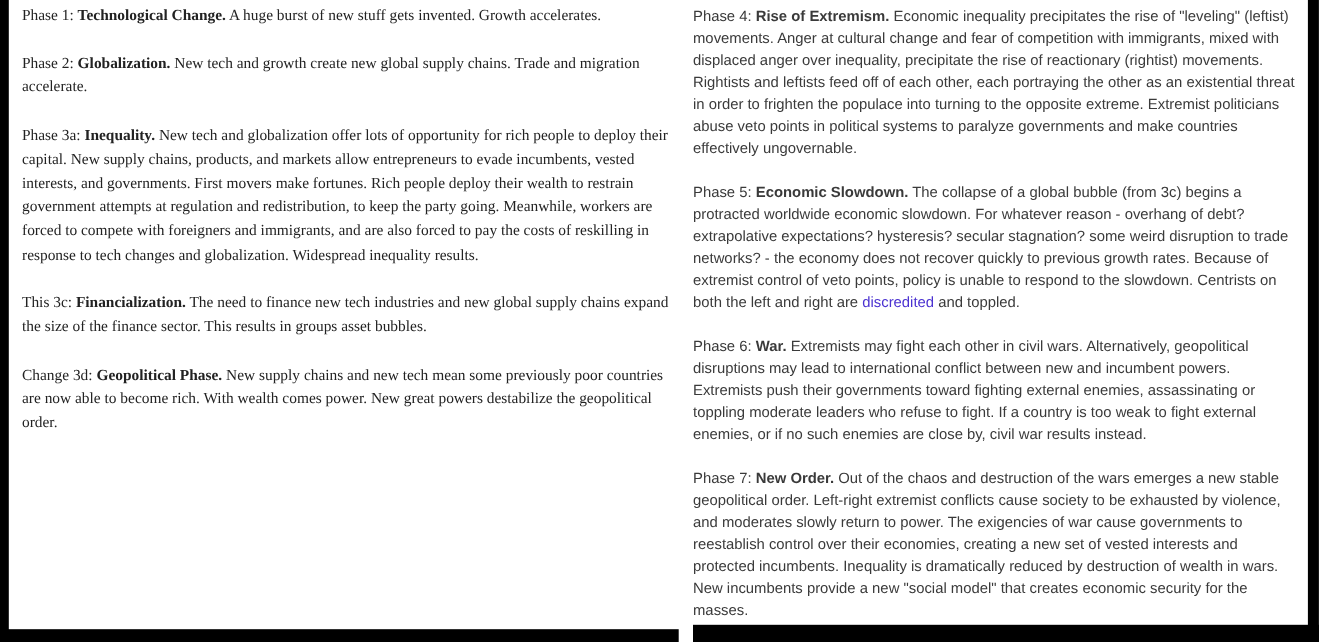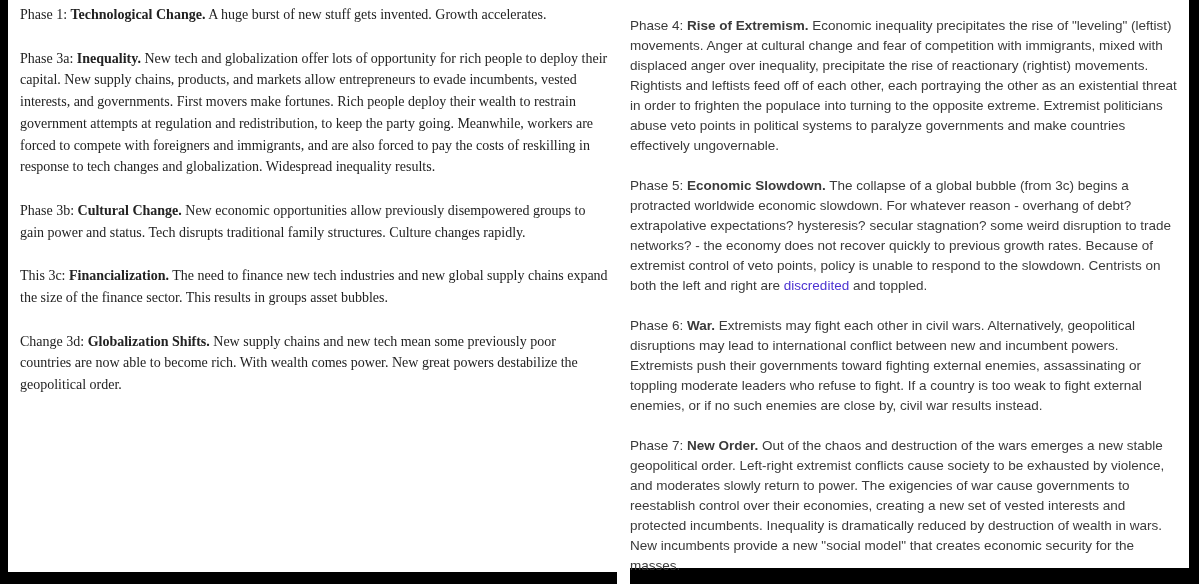--- a/index.html
+++ b/index.html
@@ -12,21 +12,21 @@
   }
   .border-bar { position: absolute; background: #000; }
   .border-left  { left: 0; top: 0; width: 8px;  height: 584px; }
   .border-right { right: 0; top: 0; width: 10px; height: 584px; }
   .bottom-bar-left  { left: 6px;  top: 572px; width: 611px; height: 12px; }
   .bottom-bar-right { left: 630px; top: 568px; width: 569px; height: 16px; }
 
   .col { position: absolute; }
   .col p { margin: 0; }
   .col-left  { left: 20px;  top: 4px; width: 588px; }
-  .col-right { left: 630px; top: 16px; width: 551px; }
+  .col-right { left: 630px; top: 5px; width: 551px; }
 
   .col-left  p.phase {
     font-size: 14px; line-height: 21.7px;
     color: #222222;
     margin-bottom: 22px;
     font-family: Liberation Serif, serif;
   }
   .col-right p.phase {
     font-size: 13.5px; line-height: 20px;
     color: #3a3a3a;
@@ -40,23 +40,23 @@
 </head>
 <body>
 
 <div class="border-bar border-left"></div>
 <div class="border-bar border-right"></div>
 <div class="border-bar bottom-bar-left"></div>
 <div class="border-bar bottom-bar-right"></div>
 
 <div class="col col-left" id="col-left">
     <p class="phase"><span class="phase-prefix">Phase 1: </span><span class="phase-title">Technological Change.</span><span class="phase-body"> A huge burst of new stuff gets invented. Growth accelerates.</span></p>
+    <p class="phase"><span class="phase-prefix">Phase 2: </span><span class="phase-title">Globalization.</span><span class="phase-body"> New tech and growth create new global supply chains. Trade and migration accelerate.</span></p>
     <p class="phase"><span class="phase-prefix">Phase 3a: </span><span class="phase-title">Inequality.</span><span class="phase-body"> New tech and globalization offer lots of opportunity for rich people to deploy their capital. New supply chains, products, and markets allow entrepreneurs to evade incumbents, vested interests, and governments. First movers make fortunes. Rich people deploy their wealth to restrain government attempts at regulation and redistribution, to keep the party going. Meanwhile, workers are forced to compete with foreigners and immigrants, and are also forced to pay the costs of reskilling in response to tech changes and globalization. Widespread inequality results.</span></p>
-    <p class="phase"><span class="phase-prefix">Phase 3b: </span><span class="phase-title">Cultural Change.</span><span class="phase-body"> New economic opportunities allow previously disempowered groups to gain power and status. Tech disrupts traditional family structures. Culture changes rapidly.</span></p>
     <p class="phase"><span class="phase-prefix">This 3c: </span><span class="phase-title">Financialization.</span><span class="phase-body"> The need to finance new tech industries and new global supply chains expand the size of the finance sector. This results in groups asset bubbles.</span></p>
-    <p class="phase"><span class="phase-prefix">Change 3d: </span><span class="phase-title">Globalization Shifts.</span><span class="phase-body"> New supply chains and new tech mean some previously poor countries are now able to become rich. With wealth comes power. New great powers destabilize the geopolitical order.</span></p>
+    <p class="phase"><span class="phase-prefix">Change 3d: </span><span class="phase-title">Geopolitical Phase.</span><span class="phase-body"> New supply chains and new tech mean some previously poor countries are now able to become rich. With wealth comes power. New great powers destabilize the geopolitical order.</span></p>
   </div>
 <div class="col col-right" id="col-right">
     <p class="phase"><span class="phase-prefix">Phase 4: </span><span class="phase-title">Rise of Extremism.</span><span class="phase-body"> Economic inequality precipitates the rise of "leveling" (leftist) movements. Anger at cultural change and fear of competition with immigrants, mixed with displaced anger over inequality, precipitate the rise of reactionary (rightist) movements. Rightists and leftists feed off of each other, each portraying the other as an existential threat in order to frighten the populace into turning to the opposite extreme. Extremist politicians abuse veto points in political systems to paralyze governments and make countries effectively ungovernable.</span></p>
     <p class="phase"><span class="phase-prefix">Phase 5: </span><span class="phase-title">Economic Slowdown.</span><span class="phase-body"> The collapse of a global bubble (from 3c) begins a protracted worldwide economic slowdown. For whatever reason - overhang of debt? extrapolative expectations? hysteresis? secular stagnation? some weird disruption to trade networks? - the economy does not recover quickly to previous growth rates. Because of extremist control of veto points, policy is unable to respond to the slowdown. Centrists on both the left and right are </span><a class="inline-link" href="#" style="color: rgb(75, 50, 209);">discredited</a><span class="phase-body"> and toppled.</span></p>
     <p class="phase"><span class="phase-prefix">Phase 6: </span><span class="phase-title">War.</span><span class="phase-body"> Extremists may fight each other in civil wars. Alternatively, geopolitical disruptions may lead to international conflict between new and incumbent powers. Extremists push their governments toward fighting external enemies, assassinating or toppling moderate leaders who refuse to fight. If a country is too weak to fight external enemies, or if no such enemies are close by, civil war results instead.</span></p>
     <p class="phase"><span class="phase-prefix">Phase 7: </span><span class="phase-title">New Order.</span><span class="phase-body"> Out of the chaos and destruction of the wars emerges a new stable geopolitical order. Left-right extremist conflicts cause society to be exhausted by violence, and moderates slowly return to power. The exigencies of war cause governments to reestablish control over their economies, creating a new set of vested interests and protected incumbents. Inequality is dramatically reduced by destruction of wealth in wars. New incumbents provide a new "social model" that creates economic security for the masses.</span></p>
   </div>
 
 </body></html>

